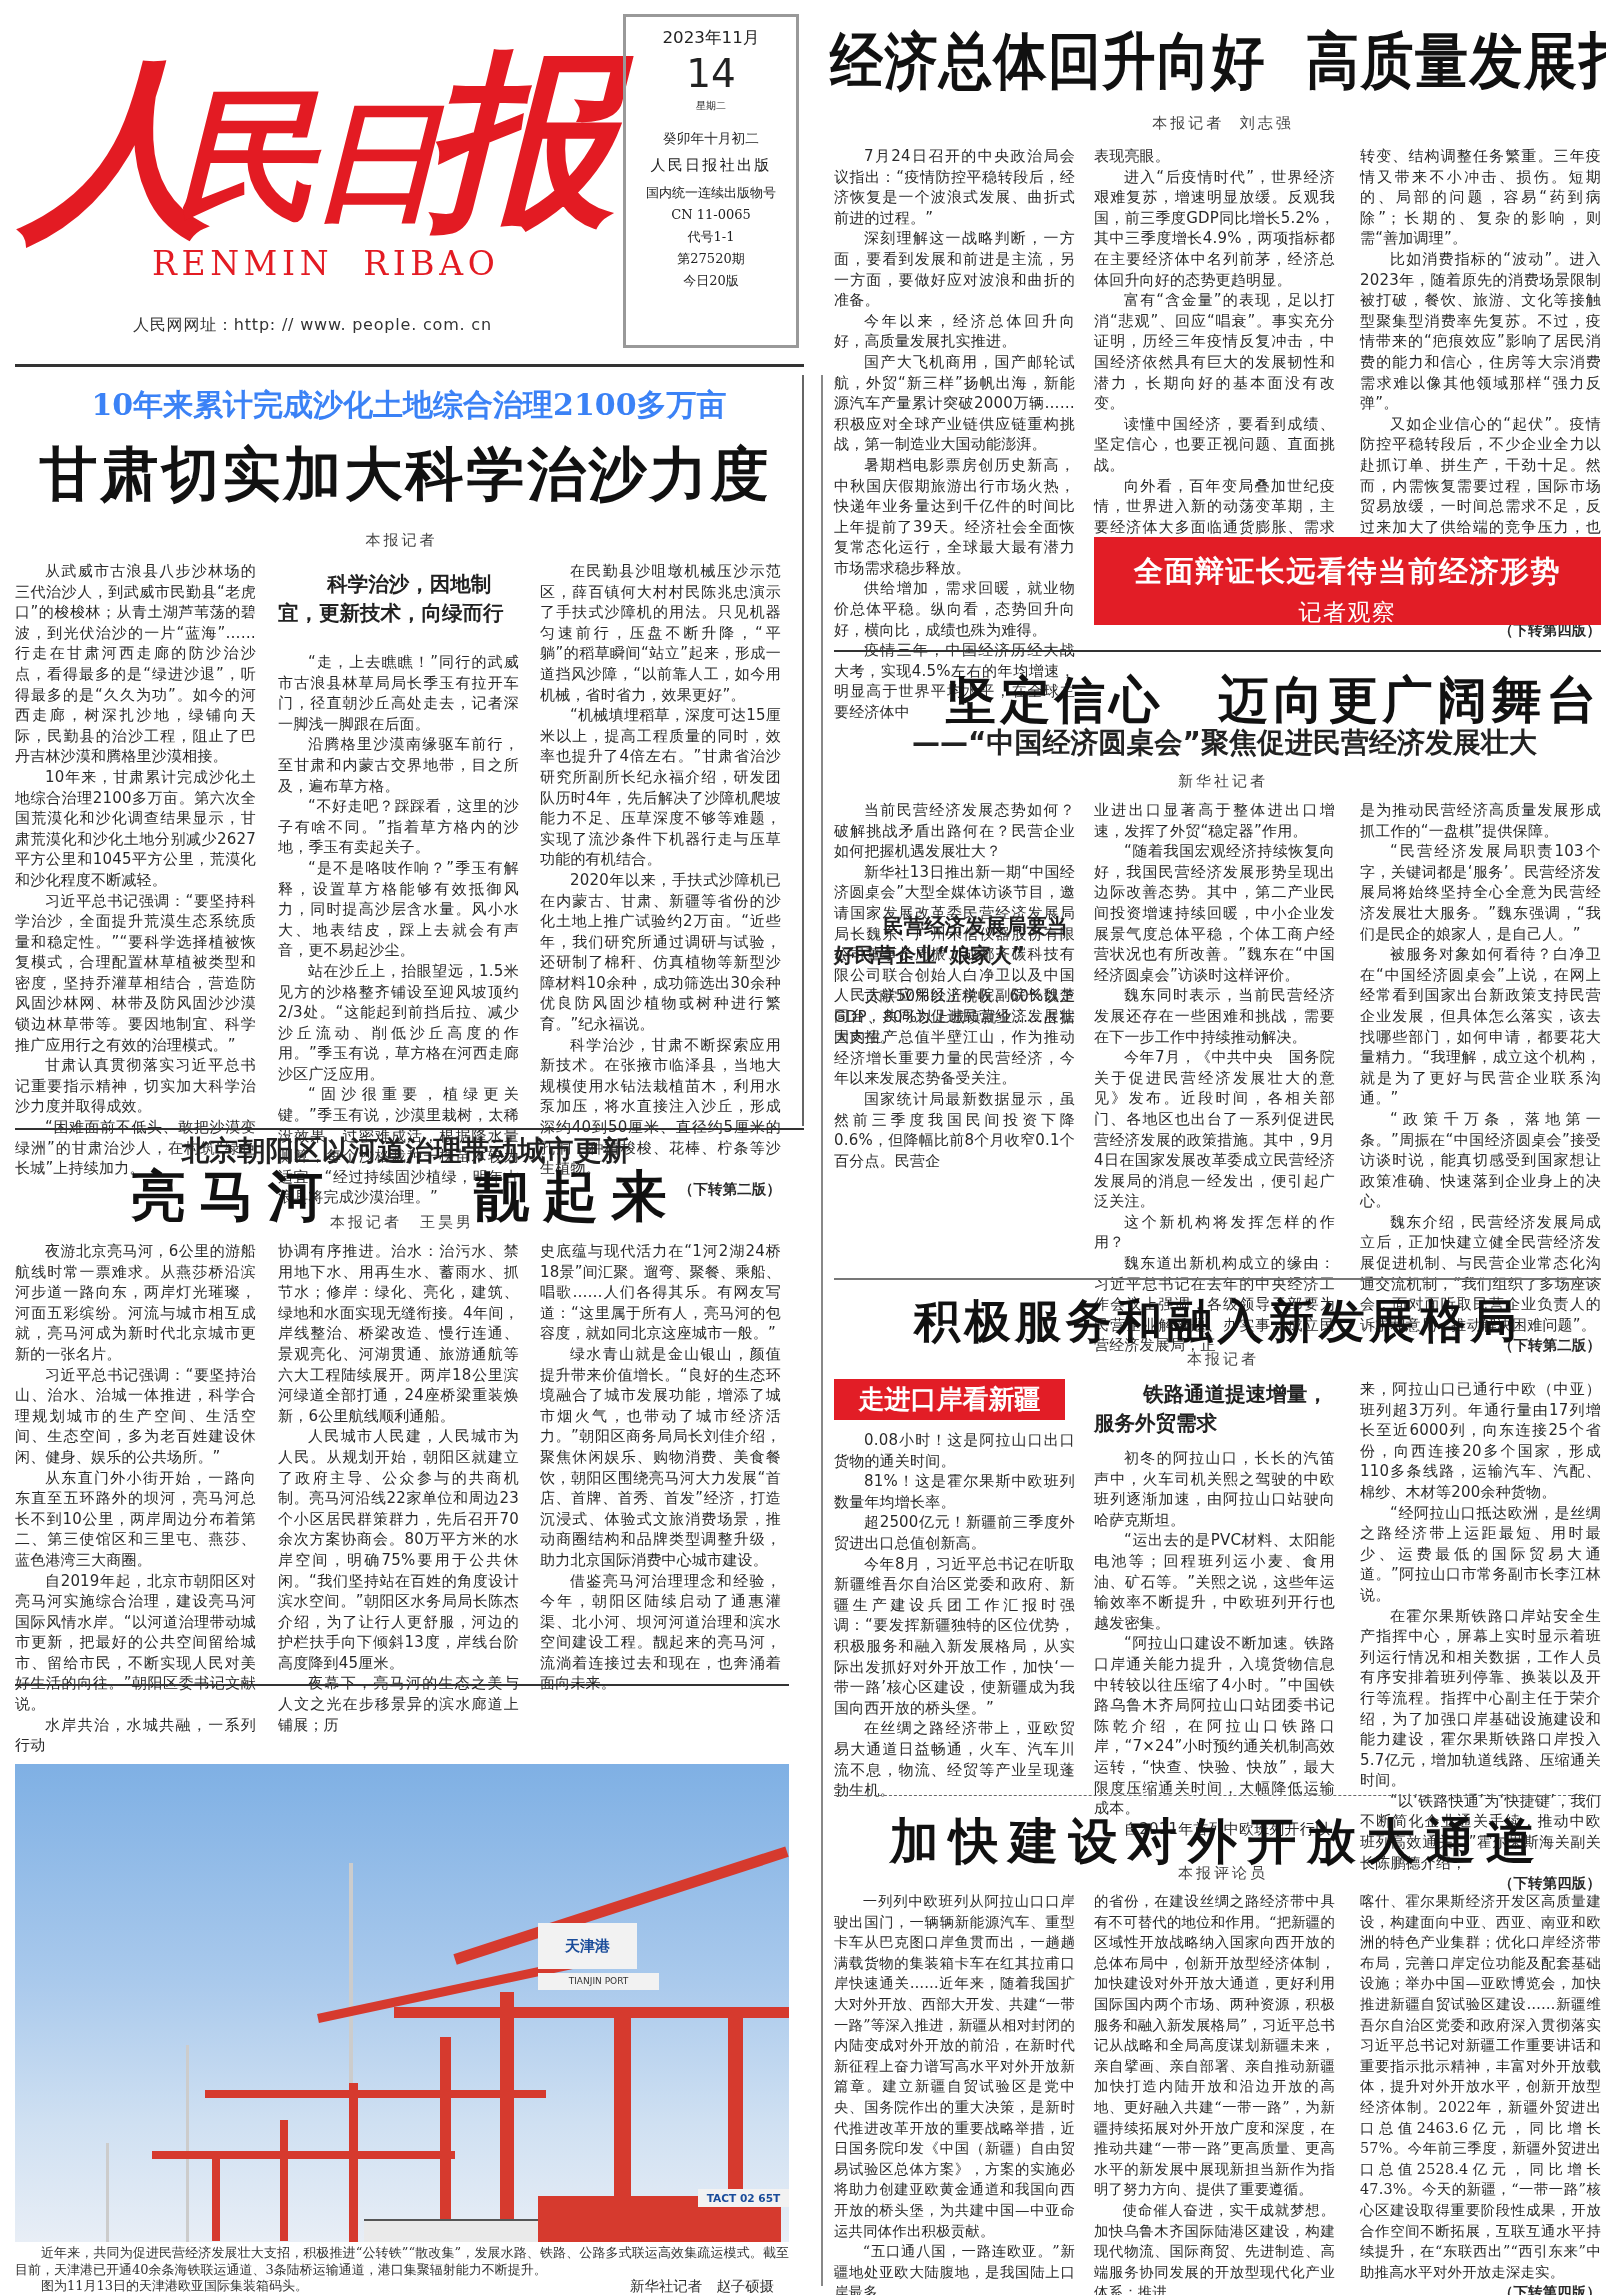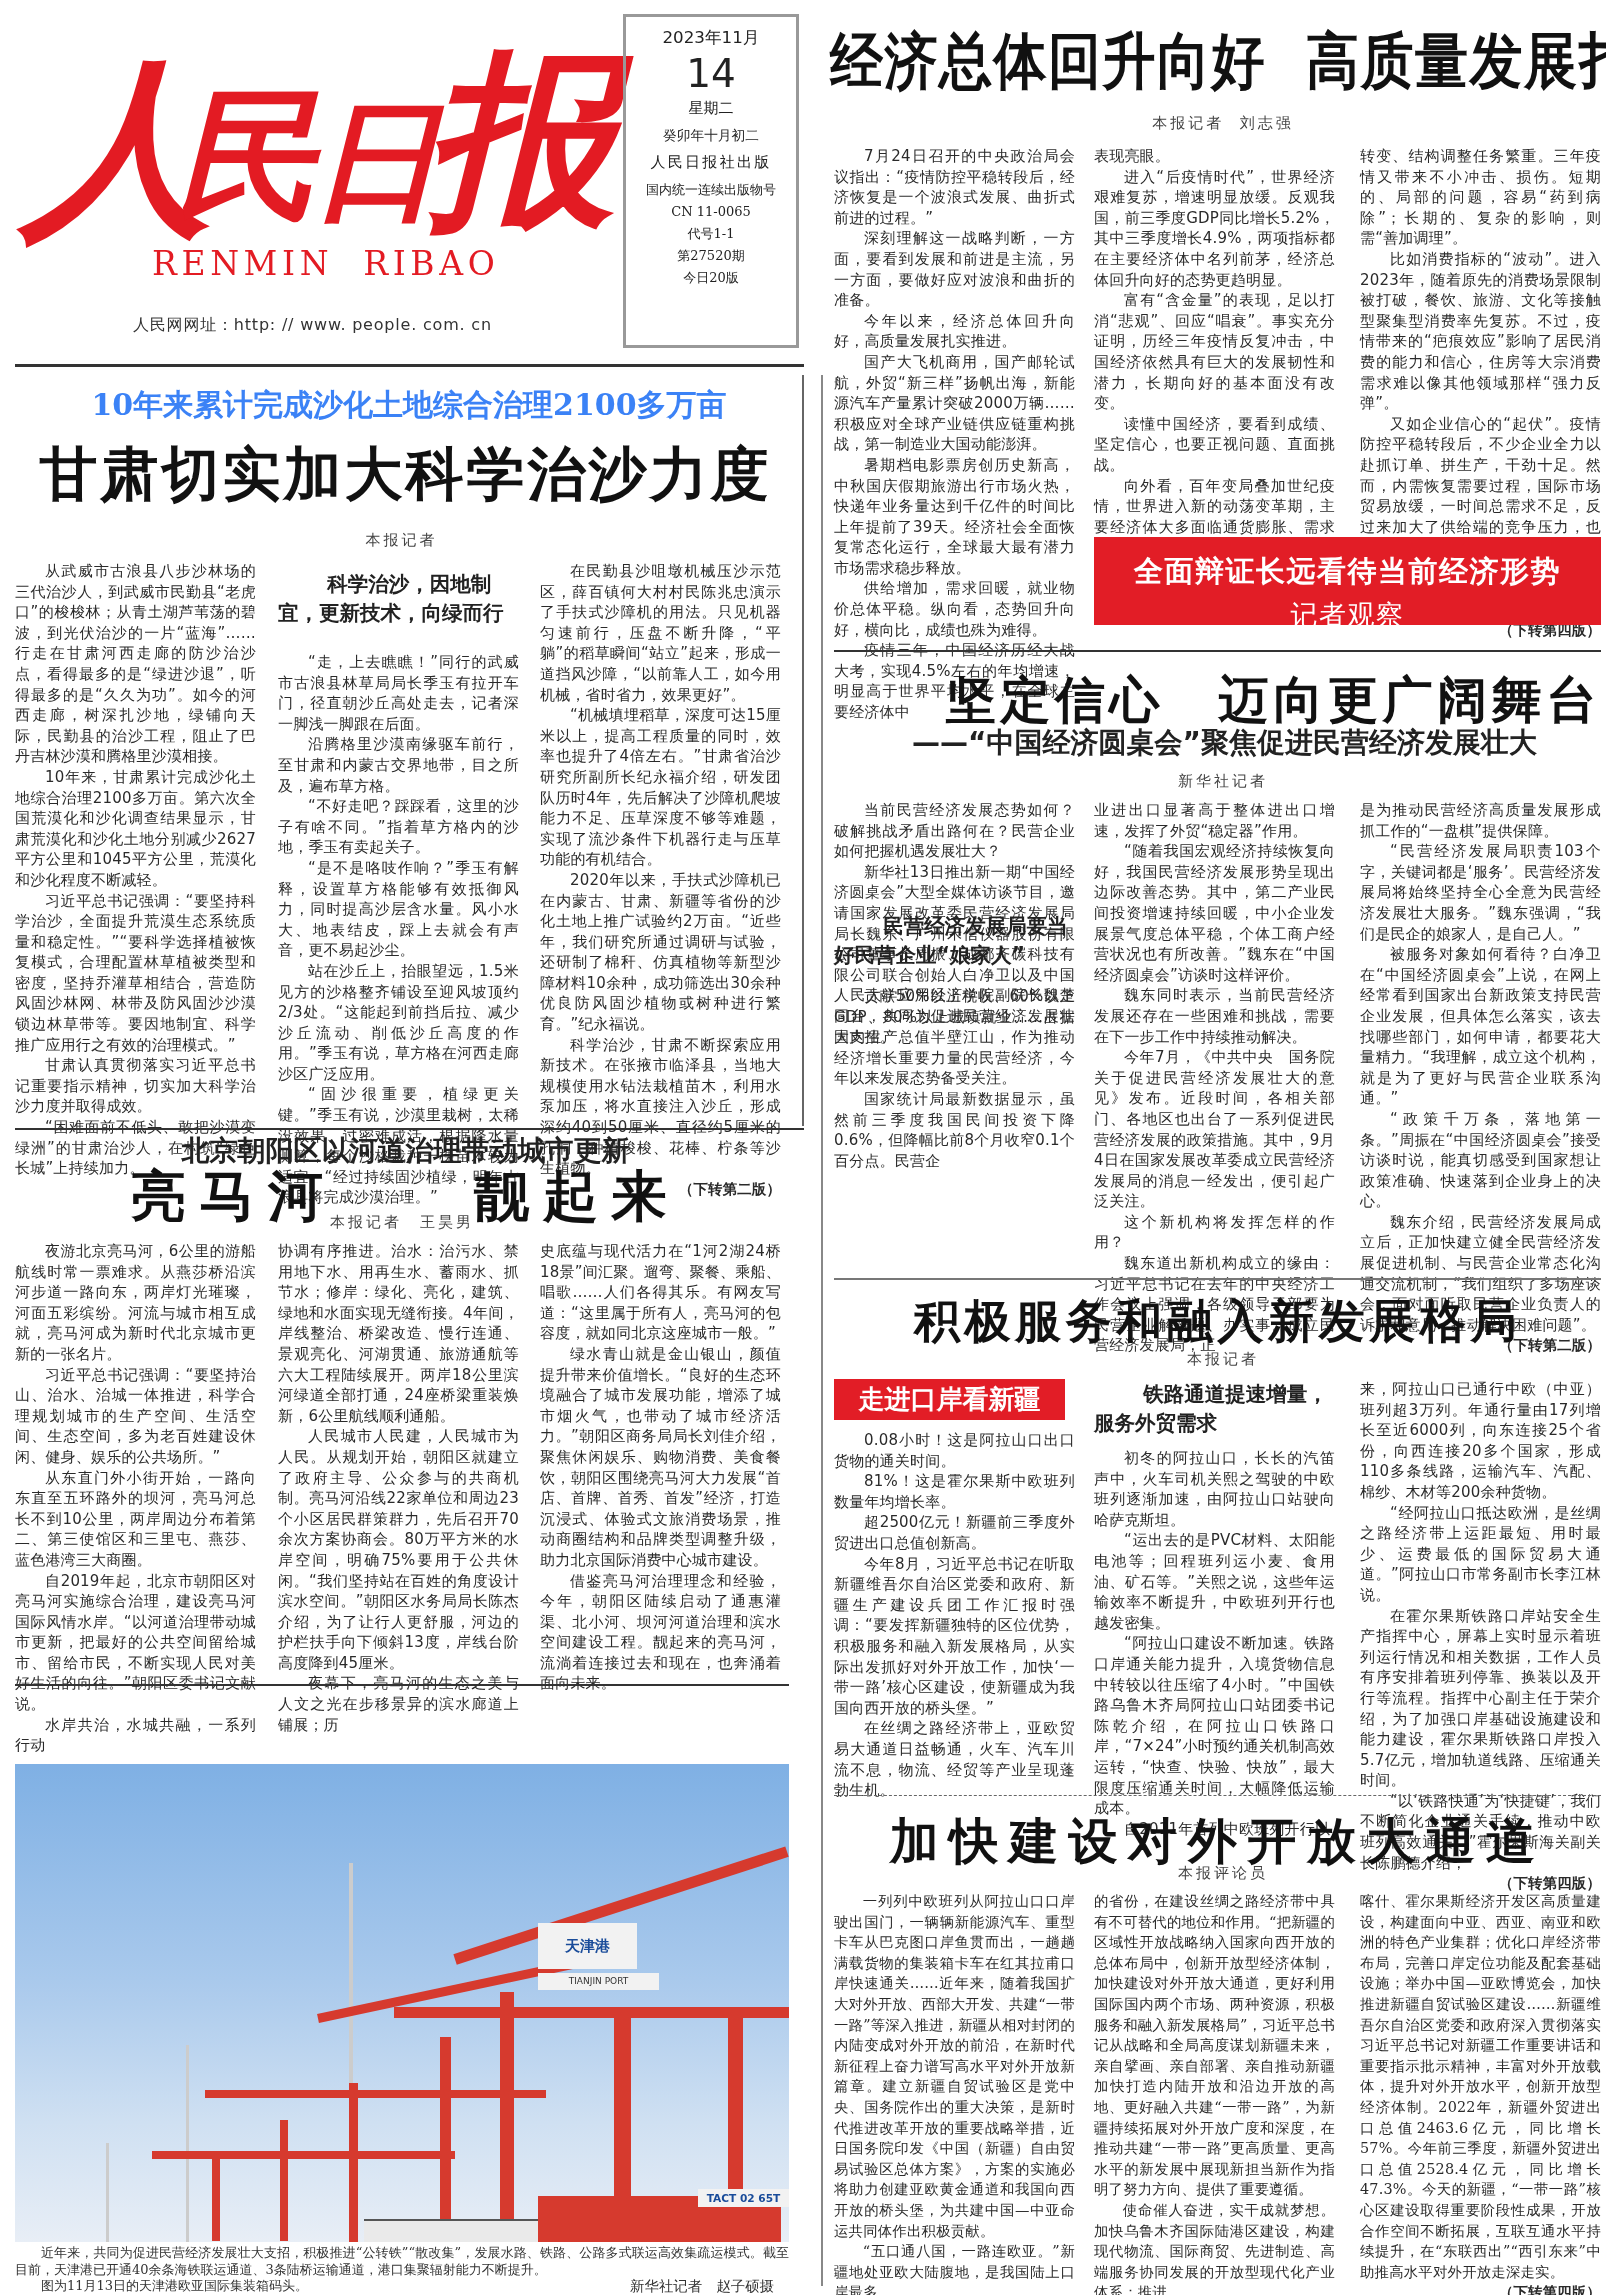--- a/index.html
+++ b/index.html
@@ -16,30 +16,30 @@
 
   
   #masthead-logo { left: 23px; top: 15px; width: 561px; height: 243px; }
   .logo-char { position: absolute; color: #e31b23; font-family: "DejaVu Serif", serif; font-weight: bold; font-style: italic; }
   #logo-pinyin { left: 152px; top: 244px; font-size: 33px; color: #e31b23; letter-spacing: 4.6px; font-family: "DejaVu Serif", serif; }
   #website { left: 133px; top: 315px; font-size: 16px; color: #333; letter-spacing: 0.8px; }
   #date-box { left: 623px; top: 13.7px; width: 176px; height: 334px; border: 3px solid #999; text-align: center; padding-top: 12px; }
   #date-box div { line-height: 1; }
   .db-ym { font-size: 16.7px; }
   .db-day { font-size: 39px; margin: 9px 0 7.6px; }
-  .db-wk { font-size: 15px; margin-bottom: 13px; }
+  .db-wk { font-size: 10px; margin-bottom: 21px; }
   .db-lunar { font-size: 13.7px; margin-bottom: 12px; }
   .db-pub { font-size: 15px; letter-spacing: 2.3px; margin-bottom: 13.7px; font-family: "DejaVu Serif", serif; }
   .db-s { font-size: 13px; margin-bottom: 9px; font-family: "DejaVu Serif", serif; }
 
   
   #econ-title { left: 830px; top: 21px; width: 777px; font-size: 53px; font-weight: bold; letter-spacing: 1.5px; color: #111; white-space: nowrap; transform: scaleY(1.15); transform-origin: top left; }
   #red-box { left: 1094px; top: 537px; width: 507px; height: 88px; background: #e21d26; color: #fff; text-align: center; }
   #red-box .t1 { font-size: 29px; font-weight: bold; padding-top: 15px; letter-spacing: 1.5px; }
-  #red-box .t2 { font-size: 27px; padding-top: 4.6px; letter-spacing: 1.5px; }
+  #red-box .t2 { font-size: 23px; padding-top: 4.6px; letter-spacing: 1.5px; }
 
   .red-tag { background: #e21d26; color: #fff; font-weight: bold; font-size: 26px; text-align: center; line-height: 41px; }
 
   #photo { left: 15px; top: 1764px; width: 774px; height: 478px; overflow: hidden;
     background: linear-gradient(180deg, #7fb0e4 0%, #a9c9ec 45%, #cfe0f2 75%, #e8eef6 100%); }
   .crane { position: absolute; background: #d63a2e; }
   .crane-w { position: absolute; background: #f2f2f2; }
 </style>
 </head>
 <body>

